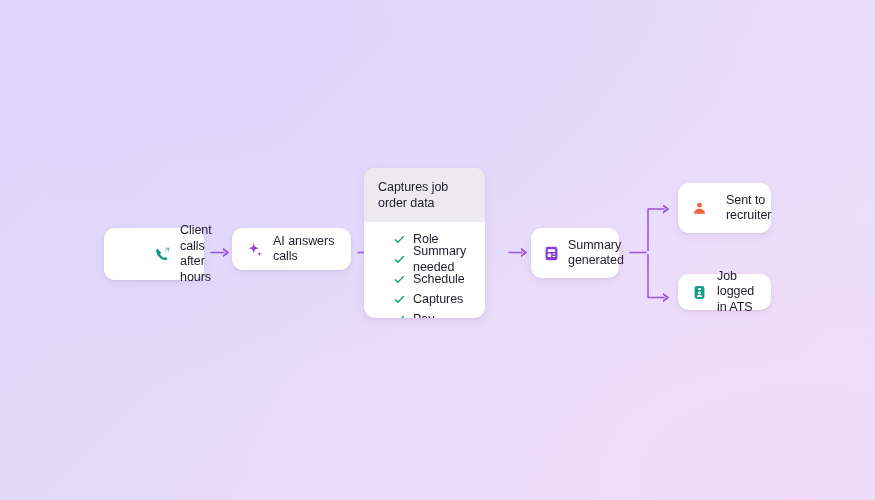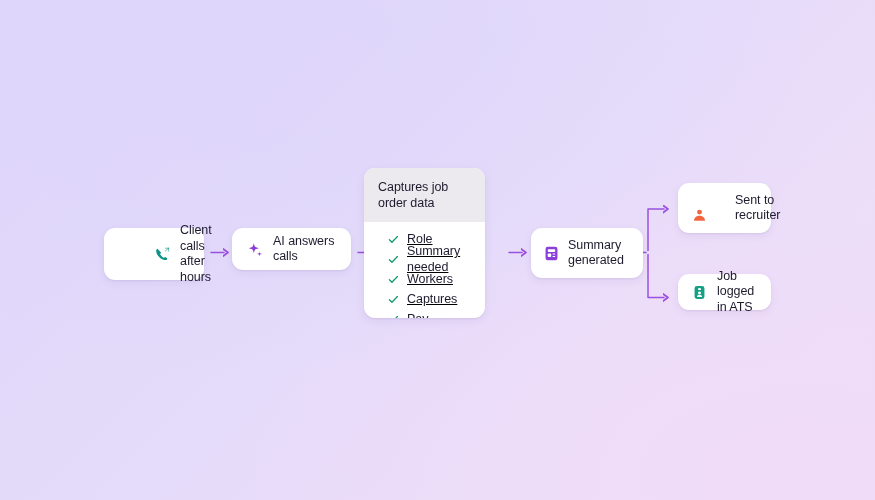--- a/index.html
+++ b/index.html
@@ -88,25 +88,24 @@
   #checklist-title {
     font-size: 12.5px;
     line-height: 15.5px;
     color: #1e1b2e;
     font-weight: 500;
     white-space: pre-line;
     letter-spacing: -0.05px;
   }
 
   #checklist-body {
-    padding: 10px 14px 12px 24px;
+    padding: 10px 14px 12px 30px;
     display: flex;
     flex-direction: column;
     gap: 4.5px;
-    text-decoration: underline;
   }
 
   .check-row {
     display: flex;
     align-items: center;
     gap: 8px;
     height: 15.5px;
   }
 
   .check-mark {
@@ -218,21 +217,21 @@
         </span>
         <span class="check-text">Summary needed</span>
       </div>
 
       <div class="check-row">
         <span class="check-mark">
           <svg width="11" height="11" viewBox="0 0 12 12">
             <path d="M1.5,6.2 L4.3,9.0 L10.3,2.8" fill="none" stroke="#0f9d6e" stroke-width="1.4" stroke-linecap="round" stroke-linejoin="round"></path>
           </svg>
         </span>
-        <span class="check-text">Workers</span>
+        <span class="check-text">Schedule</span>
       </div>
 
       <div class="check-row">
         <span class="check-mark">
           <svg width="11" height="11" viewBox="0 0 12 12">
             <path d="M1.5,6.2 L4.3,9.0 L10.3,2.8" fill="none" stroke="#0f9d6e" stroke-width="1.4" stroke-linecap="round" stroke-linejoin="round"></path>
           </svg>
         </span>
         <span class="check-text">Captures</span>
       </div>
@@ -242,38 +241,38 @@
           <svg width="11" height="11" viewBox="0 0 12 12">
             <path d="M1.5,6.2 L4.3,9.0 L10.3,2.8" fill="none" stroke="#0f9d6e" stroke-width="1.4" stroke-linecap="round" stroke-linejoin="round"></path>
           </svg>
         </span>
         <span class="check-text">Pay</span>
       </div>
 
     </div>
   </div>
 
-  <div class="card" id="card-summary-generated" style="left:531px; top:228px; width:112px; height:50px;">
+  <div class="card" id="card-summary-generated" style="left:531px; top:228px; width:88px; height:50px;">
     <div class="card-inner" style="padding:0 12px; gap:8px;">
       <span class="card-icon">
         <svg width="17" height="17" viewBox="0 0 20 20">
           <rect x="3" y="2.2" width="14" height="15.6" rx="2.6" fill="#8b3fd9"></rect>
           <rect x="5.6" y="5.0" width="8.8" height="3.1" rx="0.9" fill="#ffffff"></rect>
           <rect x="5.6" y="10.0" width="4.0" height="4.2" rx="0.9" fill="#ffffff"></rect>
           <rect x="11.2" y="10.0" width="3.2" height="1.25" rx="0.6" fill="#ffffff"></rect>
           <rect x="11.2" y="12.9" width="3.2" height="1.25" rx="0.6" fill="#ffffff"></rect>
         </svg>
       </span>
       <span class="card-label">Summary
 generated</span>
     </div>
   </div>
 
   <div class="card" id="card-sent-to-recruiter" style="left:678px; top:183px; width:93px; height:50px;">
-    <div class="card-inner" style="padding:0 13px; gap:27px;align-items:flex-end;">
+    <div class="card-inner" style="padding:0 13px; gap:18px;">
       <span class="card-icon">
         <svg width="17" height="17" viewBox="0 0 20 20">
           <circle cx="10" cy="6.0" r="2.9" fill="#f2653f"></circle>
           <path d="M3.6,16.2 C3.6,12.6 6.5,10.4 10,10.4 C13.5,10.4 16.4,12.6 16.4,16.2 Z" fill="#f2653f"></path>
         </svg>
       </span>
       <span class="card-label">Sent to
 recruiter</span>
     </div>
   </div>

